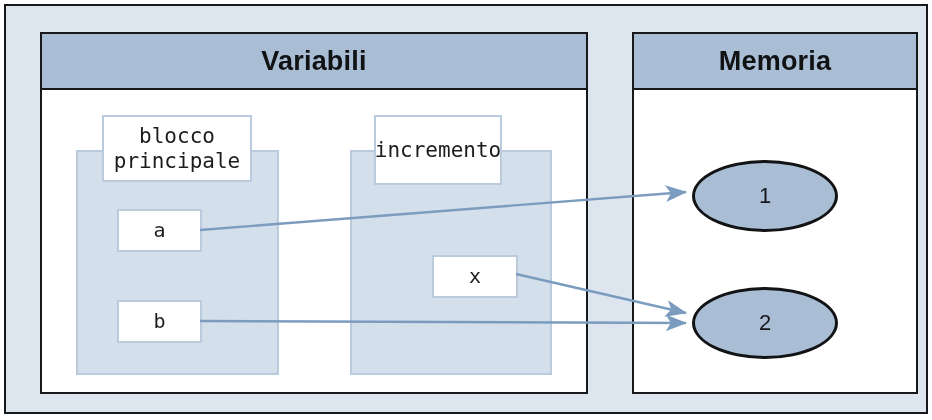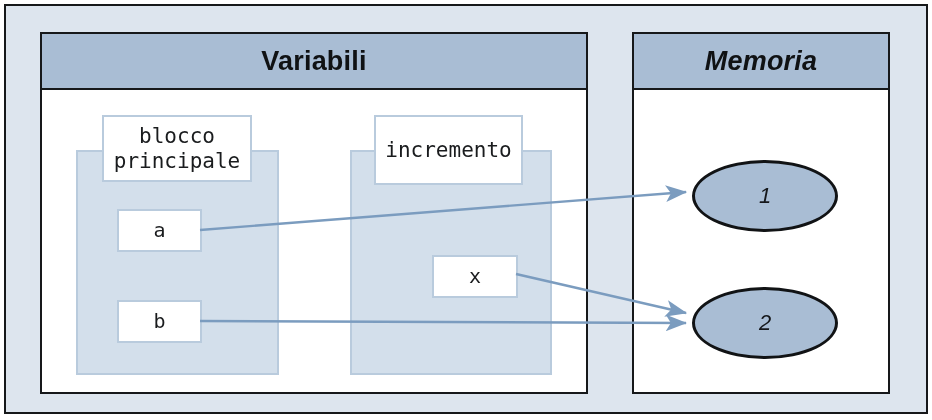--- a/index.html
+++ b/index.html
@@ -116,28 +116,28 @@
 
       <div class="scope-box" style="left:34px; top:60px; width:203px; height:225px;"></div>
       <div class="cell" style="left:60px; top:25px; width:150px; height:67px;">blocco
 principale</div>
 
       <div class="cell var-cell" style="left:75px; top:119px; width:85px; height:43px;">a</div>
 
       <div class="cell var-cell" style="left:75px; top:210px; width:85px; height:43px;">b</div>
 
       <div class="scope-box" style="left:308px; top:60px; width:202px; height:225px;"></div>
-      <div class="cell" style="left:332px; top:25px; width:149px; height:70px;">incremento</div>
+      <div class="cell" style="left:332px; top:25px; width:128px; height:70px;">incremento</div>
 
       <div class="cell var-cell" style="left:390px; top:165px; width:86px; height:43px;">x</div>
 
     </div>
   </div>
 
-  <div class="panel" style="left:632px; top:32px; width:258px; height:362px;font-style:italic;">
+  <div class="panel" style="left:632px; top:32px; width:286px; height:362px;">
     <div class="panel-header">Memoria</div>
     <div class="panel-body">
 
       <div class="memcell" style="left:58px; top:70px; width:146px; height:72px;">1</div>
 
       <div class="memcell" style="left:58px; top:197px; width:146px; height:72px;">2</div>
 
     </div>
   </div>
 

